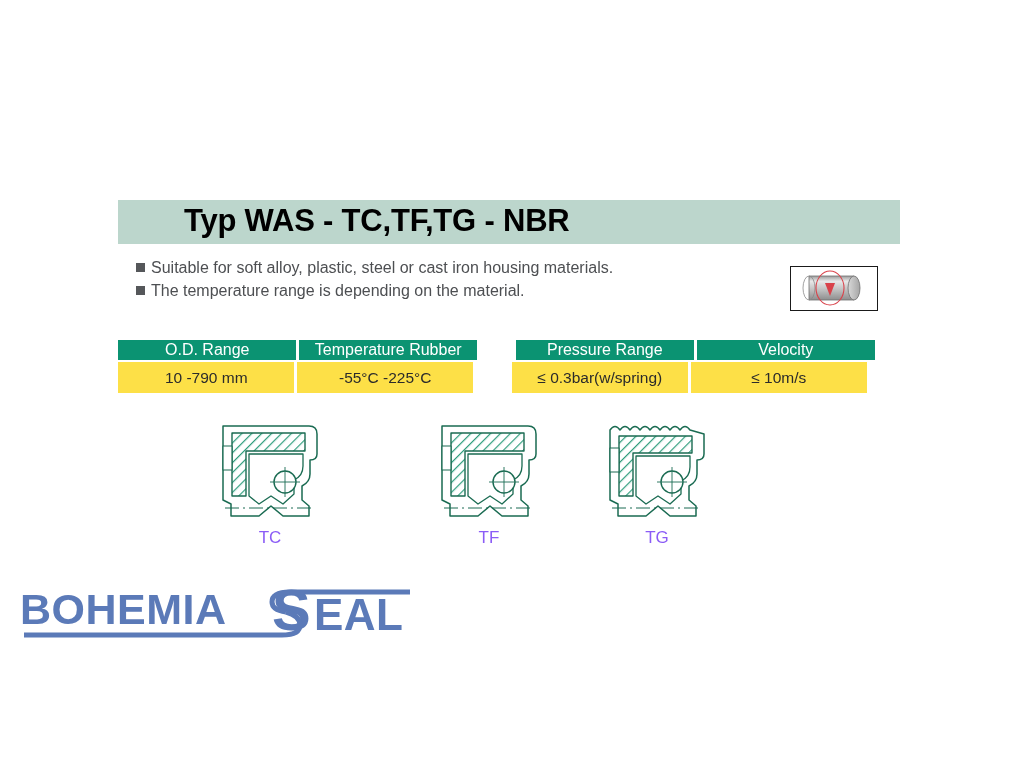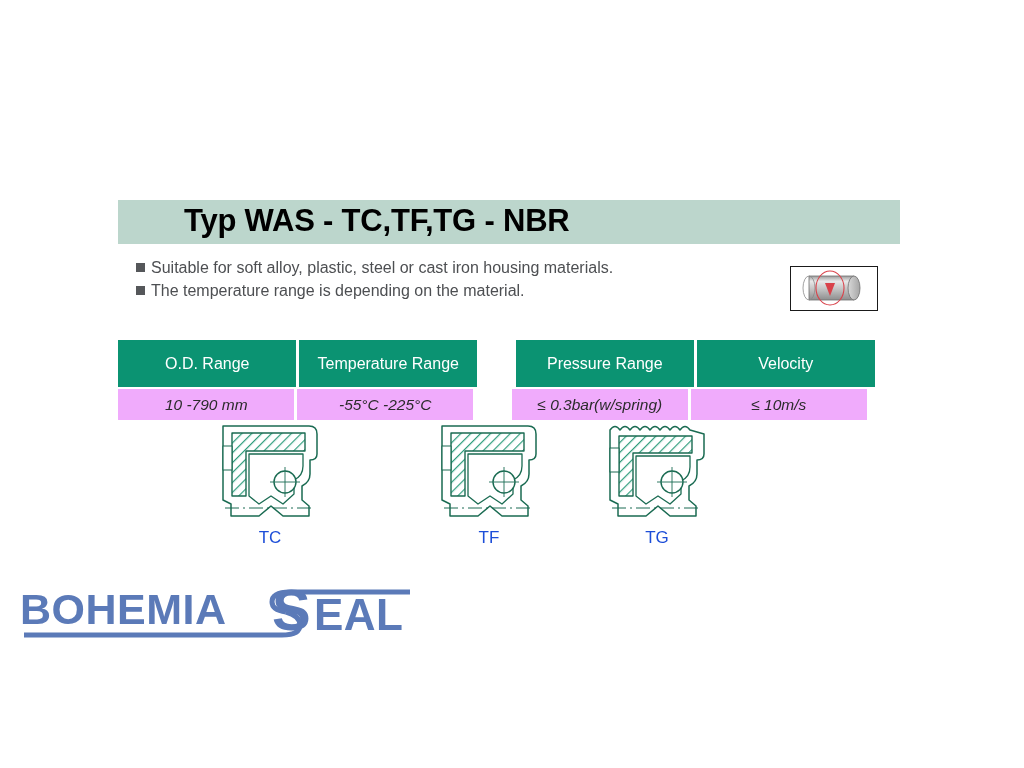--- a/index.html
+++ b/index.html
@@ -84,43 +84,42 @@
     position: absolute;
     left: 118px;
     top: 340px;
     width: 757px;
     display: flex;
     flex-direction: column;
   }
   .table-row {
     display: flex;
   }
-  .table-head-row { height: 47px; }
+  .table-head-row { height: 20px; }
   .table-body-row { height: 31px; margin-top: 2px; }
   .cell {
     display: flex;
     align-items: center;
     justify-content: center;
     box-sizing: border-box;
     white-space: nowrap;
     font-family: "Liberation Sans", sans-serif;
   }
   .head-cell {
     background: #0b9372;
     color: #ffffff;
     font-size: 16px;
     margin-right: 3px;
   }
   .head-cell:last-child { margin-right: 0; }
   .body-cell {
-    background: #f0abfc;
+    background: #fde047;
     color: #2b2b2b;
     font-size: 15.5px;
     margin-right: 3px;
-    font-style: italic;
   }
   .body-cell:last-child { margin-right: 8px; }
   .col-0 { width: 189px; }
   .col-1 { width: 188px; }
   .col-2 { width: 188px; margin-left: 36px; }
   .col-3 { width: 189px; }
 
   
   .seal-fig {
     position: absolute;
@@ -131,21 +130,21 @@
   #seal-tf { left: 424px; top: 420px; }
   #seal-tg { left: 592px; top: 420px; }
   .seal-fig svg { display: block; }
   .seal-label {
     position: absolute;
     width: 130px;
     text-align: center;
     top: 108px;
     left: 0;
     font-size: 17px;
-    color: #1d4ed8;
+    color: #8b5cf6;
     font-family: "Liberation Sans", sans-serif;
   }
 
   
   #logo {
     position: absolute;
     left: 14px;
     top: 578px;
     width: 400px;
     height: 66px;
@@ -192,21 +191,21 @@
 
     <ellipse cx="39" cy="21" rx="14" ry="17" fill="none" stroke="#d9424a" stroke-width="1.1"></ellipse>
 
     <polygon points="34,16 44,16 39,29" fill="#d9424a"></polygon>
   </svg>
 </div>
 
 <div id="spec-table">
   <div class="table-row table-head-row">
     <div class="cell head-cell col-0">O.D. Range</div>
-    <div class="cell head-cell col-1">Temperature Range</div>
+    <div class="cell head-cell col-1">Temperature Rubber</div>
     <div class="cell head-cell col-2">Pressure Range</div>
     <div class="cell head-cell col-3">Velocity</div>
   </div>
   <div class="table-row table-body-row">
     <div class="cell body-cell col-0">10 -790 mm</div>
     <div class="cell body-cell col-1">-55°C -225°C</div>
     <div class="cell body-cell col-2">≤ 0.3bar(w/spring)</div>
     <div class="cell body-cell col-3">≤ 10m/s</div>
   </div>
 </div>

